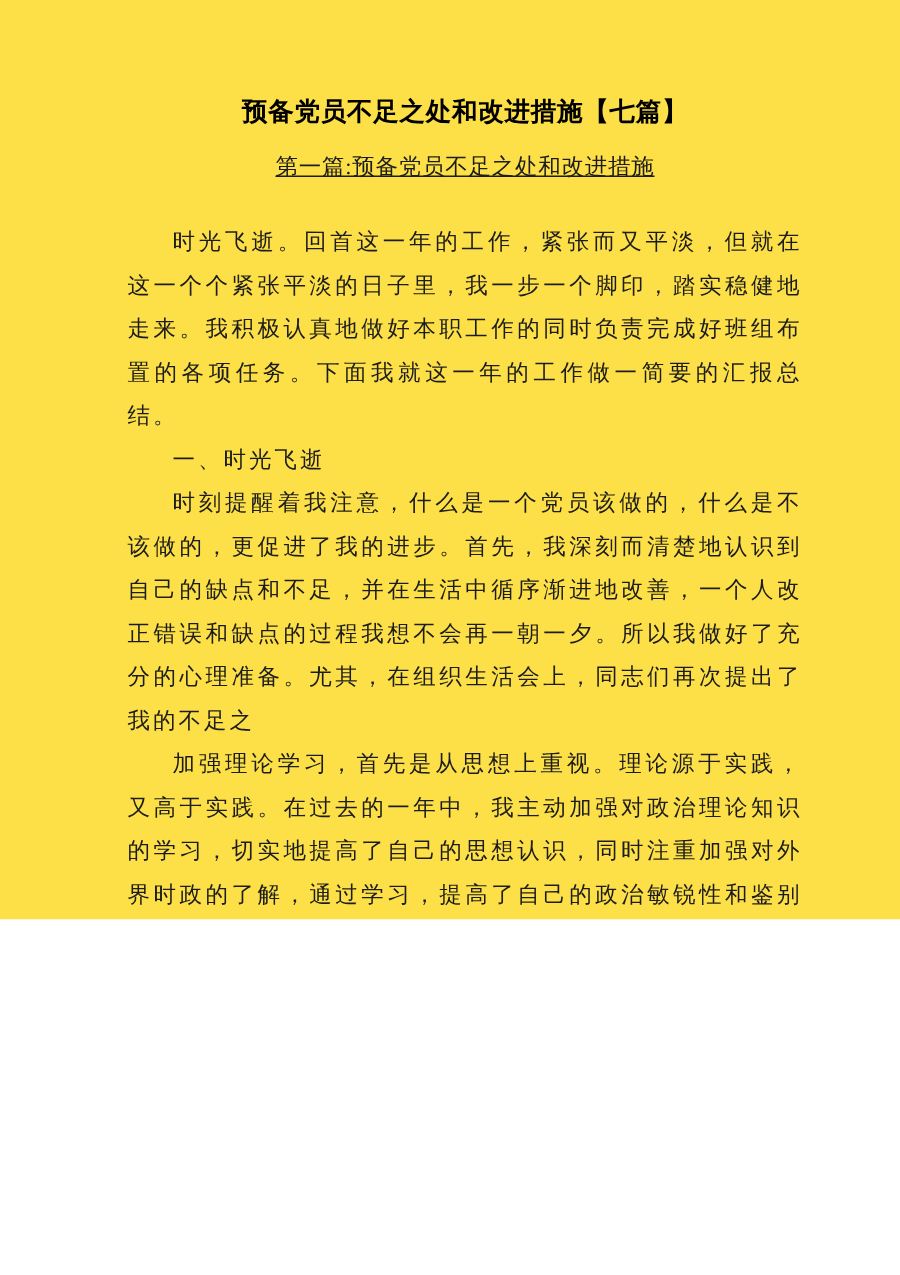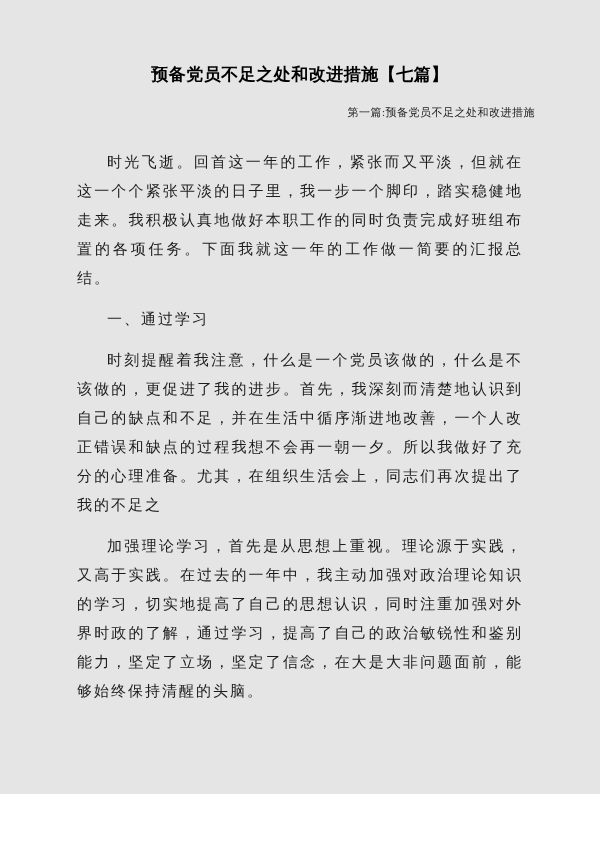--- a/index.html
+++ b/index.html
@@ -3,66 +3,67 @@
 <meta charset="utf-8">
 <style>
   html, body {
     margin: 0;
     padding: 0;
     background: #ffffff;
   }
   .page {
     position: relative;
     width: 600px;
-    height: 794px;
+    height: 613px;
     margin: 0 auto;
-    background: #e5e5e5;
+    background: #fde047;
     box-sizing: border-box;
-    padding: 62px 65px 0 65px;
+    padding: 62px 65px 0 85px;
     overflow: hidden;
     font-family: "Liberation Serif", "DejaVu Serif", serif;
     color: #1c1c1c;
   }
   .doc-title {
     margin: 0;
     font-size: 17px;
     line-height: 26px;
     font-weight: bold;
     text-align: center;
     letter-spacing: 0.5px;
     color: #000000;
   }
   .doc-subtitle {
     margin: 12px 0 0 0;
-    font-size: 11px;
+    font-size: 15px;
     line-height: 24px;
     font-weight: normal;
-    text-align: right;
+    text-align: center;
     letter-spacing: 0.5px;
     color: #1c1c1c;
+    text-decoration: underline;
   }
   .doc-body {
     margin-top: 24px;
     font-size: 15px;
     line-height: 29px;
     letter-spacing: 2px;
   }
   .doc-body p {
-    margin: 12px;
+    margin: 0;
     text-indent: 2em;
     text-align: justify;
     text-justify: inter-character;
     word-break: break-all;
   }
 </style>
 </head>
 <body>
 
 <div class="page">
   <h1 class="doc-title">预备党员不足之处和改进措施【七篇】</h1>
   <h2 class="doc-subtitle">第一篇:预备党员不足之处和改进措施</h2>
   <div class="doc-body">
     <p>时光飞逝。回首这一年的工作，紧张而又平淡，但就在这一个个紧张平淡的日子里，我一步一个脚印，踏实稳健地走来。我积极认真地做好本职工作的同时负责完成好班组布置的各项任务。下面我就这一年的工作做一简要的汇报总结。</p>
-    <p>一、通过学习</p>
+    <p>一、时光飞逝</p>
     <p>时刻提醒着我注意，什么是一个党员该做的，什么是不该做的，更促进了我的进步。首先，我深刻而清楚地认识到自己的缺点和不足，并在生活中循序渐进地改善，一个人改正错误和缺点的过程我想不会再一朝一夕。所以我做好了充分的心理准备。尤其，在组织生活会上，同志们再次提出了我的不足之</p>
     <p>加强理论学习，首先是从思想上重视。理论源于实践，又高于实践。在过去的一年中，我主动加强对政治理论知识的学习，切实地提高了自己的思想认识，同时注重加强对外界时政的了解，通过学习，提高了自己的政治敏锐性和鉴别能力，坚定了立场，坚定了信念，在大是大非问题面前，能够始终保持清醒的头脑。</p>
   </div>
 </div>
 
 </body></html>

